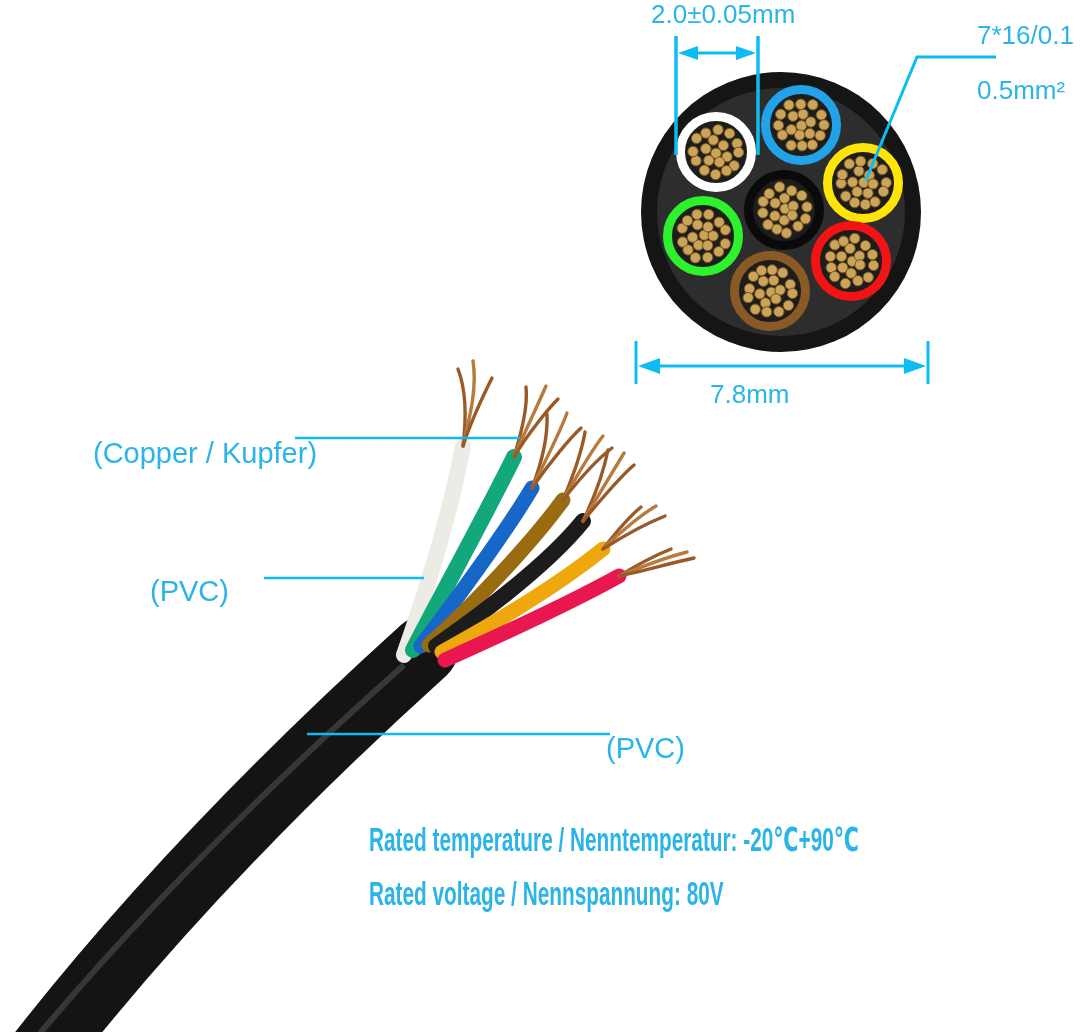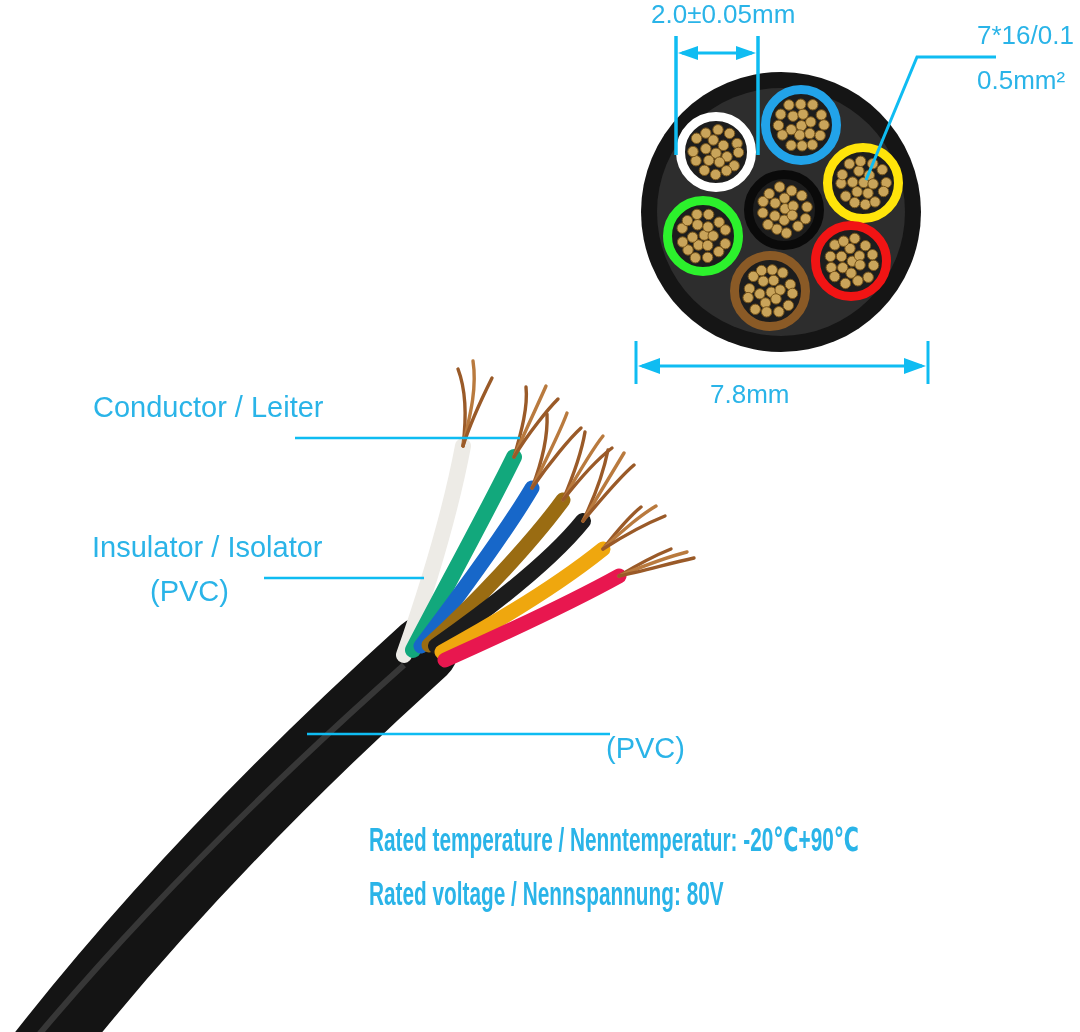--- a/index.html
+++ b/index.html
@@ -249,27 +249,26 @@
         <line x1="295" y1="438" x2="520" y2="438" stroke="#0fbcf2" stroke-width="2.5"></line>
         <line x1="264" y1="578" x2="424" y2="578" stroke="#0fbcf2" stroke-width="2.5"></line>
         <line x1="307" y1="734" x2="610" y2="734" stroke="#0fbcf2" stroke-width="2.5"></line>
       </g>
     </svg>
 
   <div class="t dim" style="left:651px;top:0px">2.0±0.05mm</div>
 
   <div class="t dim" style="left:977px;top:21px">7*16/0.1</div>
 
-  <div class="t dim" style="left:977px;top:66px">0.5mm²</div>
+  <div class="t dim" style="left:977px;top:76px">0.5mm²</div>
 
   <div class="t dim" style="left:710px;top:380px">7.8mm</div>
 
-  <div class="t label" style="left:93px;top:392px">Conductor / Leiter</div>
-
-  <div class="t label" style="left:92px;top:532px">Insulator / Isolator</div>
+  <div class="t label" style="left:93px;top:438px">(Copper / Kupfer)</div>
+
   <div class="t label" style="left:150px;top:576px">(PVC)</div>
 
   <div class="t label" style="left:606px;top:733px">(PVC)</div>
 
   <div class="t spec" style="left:369px;top:822px">Rated temperature / Nenntemperatur: -20℃+90℃</div>
   <div class="t spec" style="left:369px;top:876px">Rated voltage / Nennspannung: 80V</div>
 
 </div>
 
 </body></html>

